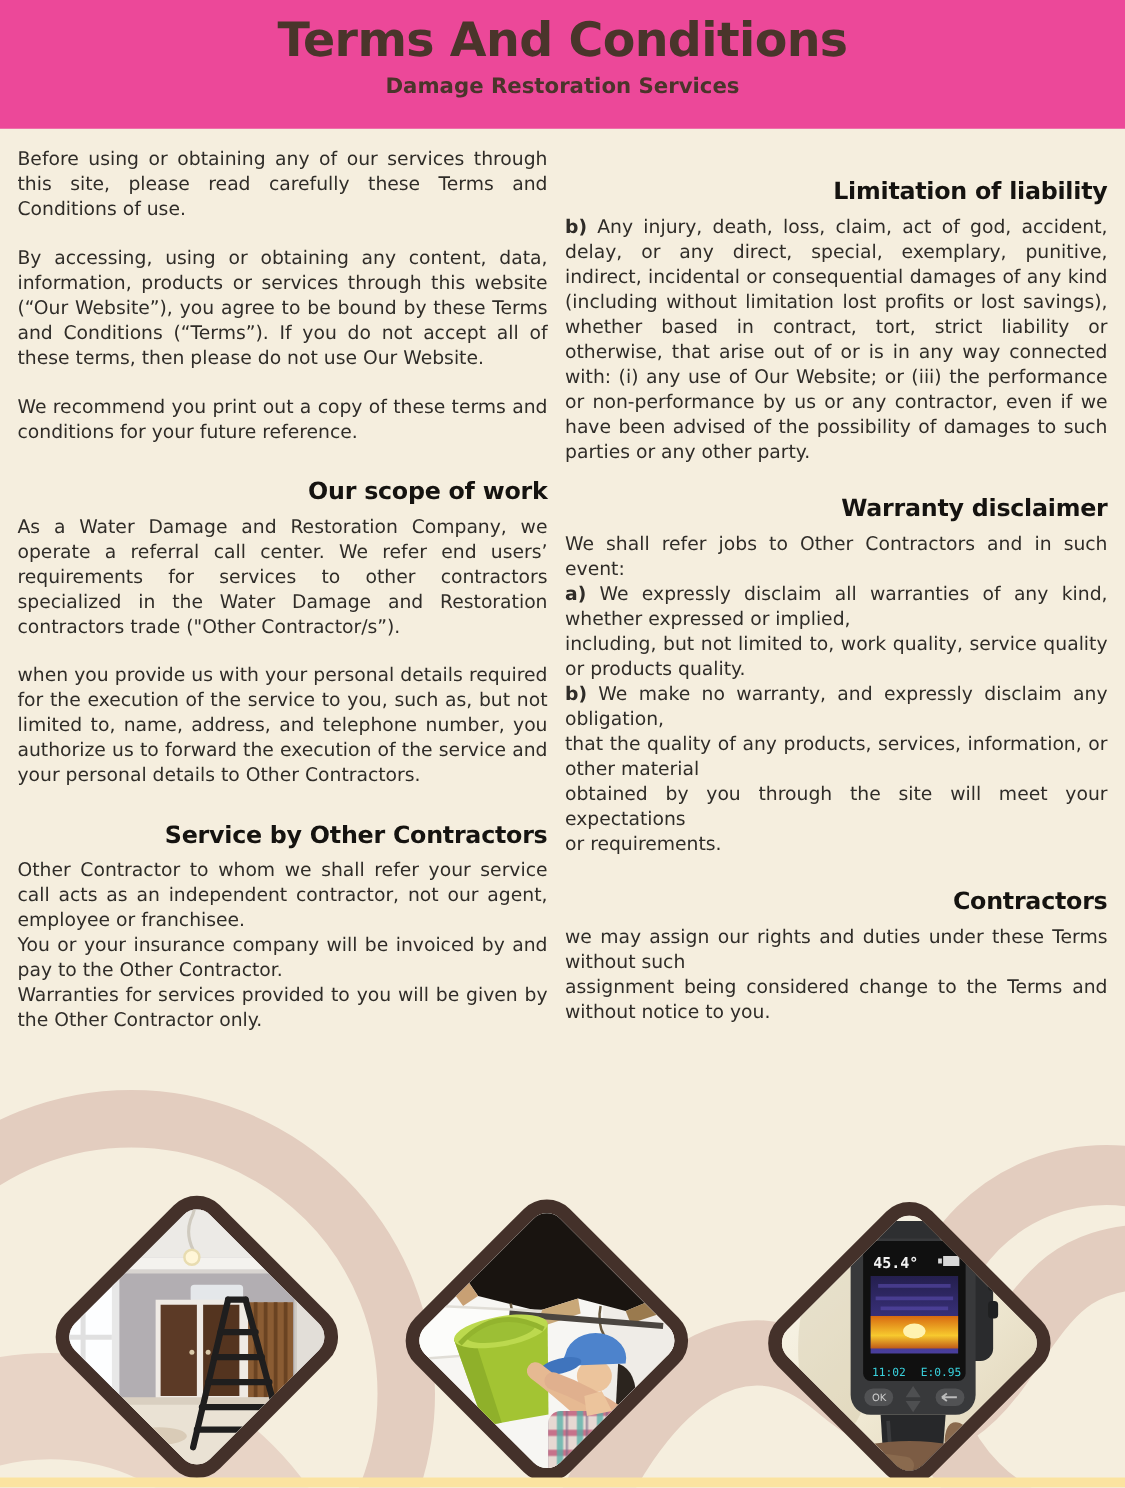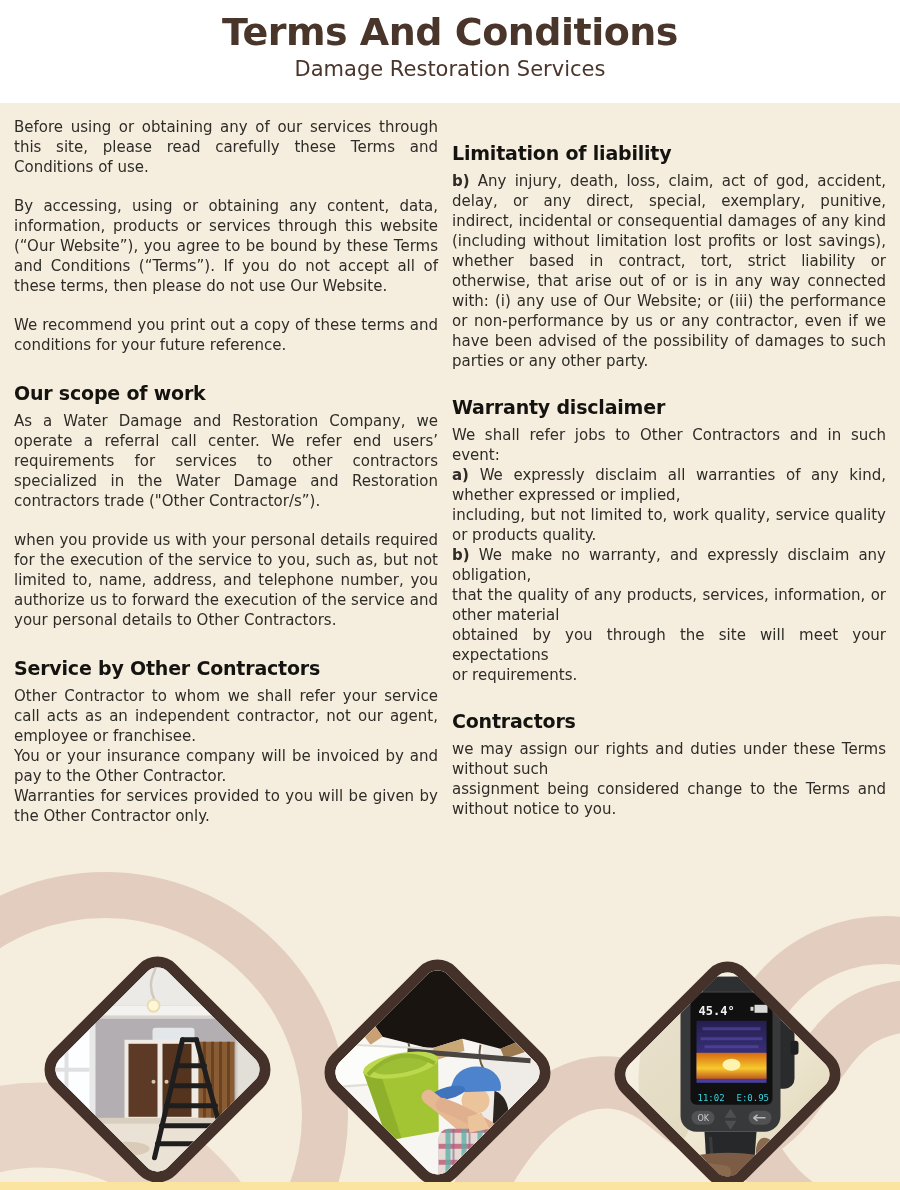--- a/index.html
+++ b/index.html
@@ -4,42 +4,42 @@
 <style>
   html,body{margin:0;padding:0;}
   body{
     width:900px;height:1190px;position:relative;overflow:hidden;
     background:#F5EEDE;
     font-family:"DejaVu Sans","Liberation Sans",sans-serif;
     color:#2F2C28;
   }
   .header{
     position:absolute;top:0;left:0;width:900px;height:103px;
-    background:#ffffff;text-align:center;z-index:3;
+    background:#ec4899;text-align:center;z-index:3;
   }
   .header h1{
     margin:10px 0 0 0;font-size:38px;line-height:44px;font-weight:bold;color:#4A352B;
     letter-spacing:-0.5px;
   }
   .header h2{
-    margin:2px 0 0 0;font-size:21px;line-height:26px;font-weight:normal;color:#4A352B;
+    margin:2px 0 0 0;font-size:17px;line-height:26px;font-weight:bold;color:#4A352B;
   }
   .columns{
     position:absolute;top:103px;left:0;width:900px;z-index:1;
     display:flex;gap:14px;padding:14px 30px 0 14px;box-sizing:border-box;
   }
   .col-left{width:424px;flex:none;}
   .col-right{width:434px;flex:none;}
   p{
     margin:0 0 19px 0;font-size:15px;line-height:20px;text-align:justify;
     white-space:pre-line;
   }
   h3{
     margin:26px 0 6px 0;font-size:19px;line-height:24px;font-weight:bold;color:#151310;
-    letter-spacing:-0.2px;text-align:left;
+    letter-spacing:-0.2px;text-align:right;
   }
   h3:first-child{margin-top:0;}
   .col-right h3{margin-top:24px;}
   .decor{position:absolute;left:0;top:850px;z-index:0;pointer-events:none;}
   .diamond{
     position:absolute;width:153px;height:153px;
     border:11px solid #44312A;border-radius:26px;
     transform:rotate(45deg);overflow:hidden;z-index:2;
     background:#efe9dd;
   }

